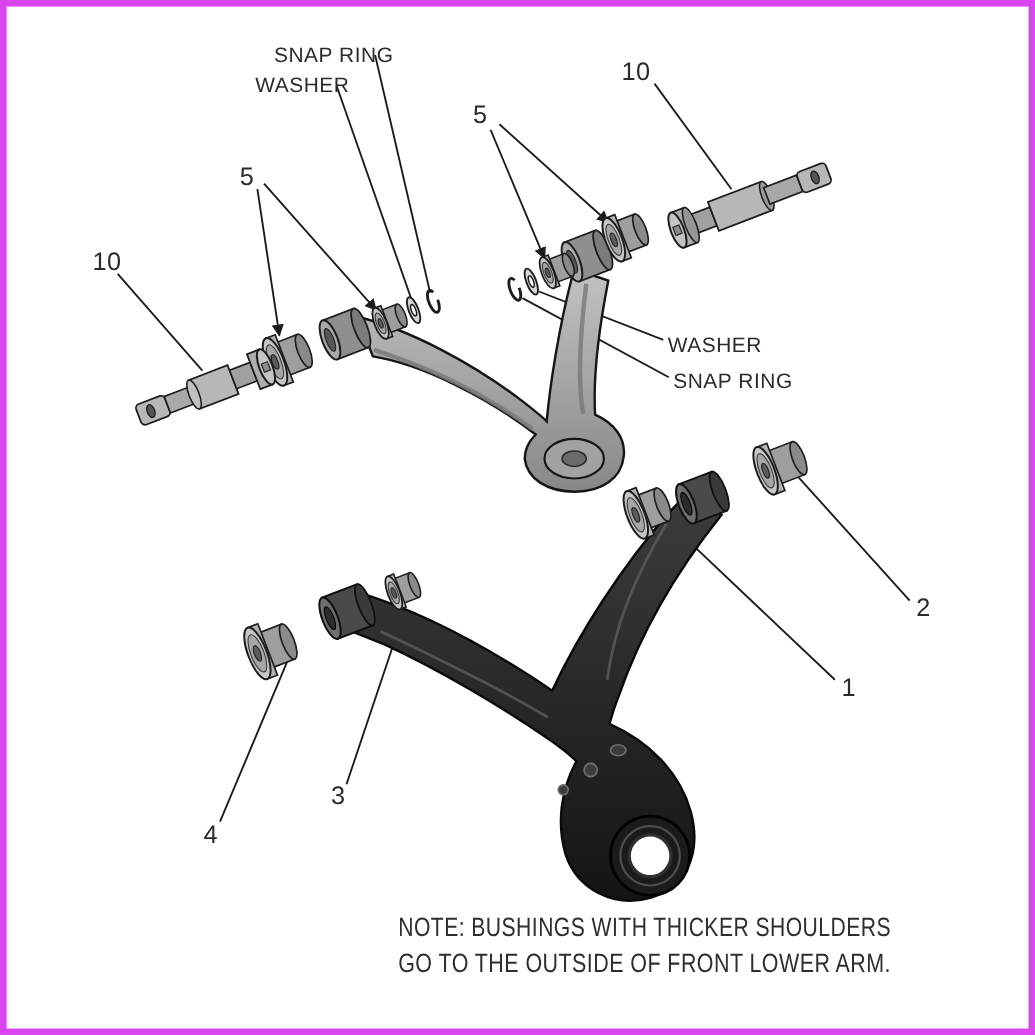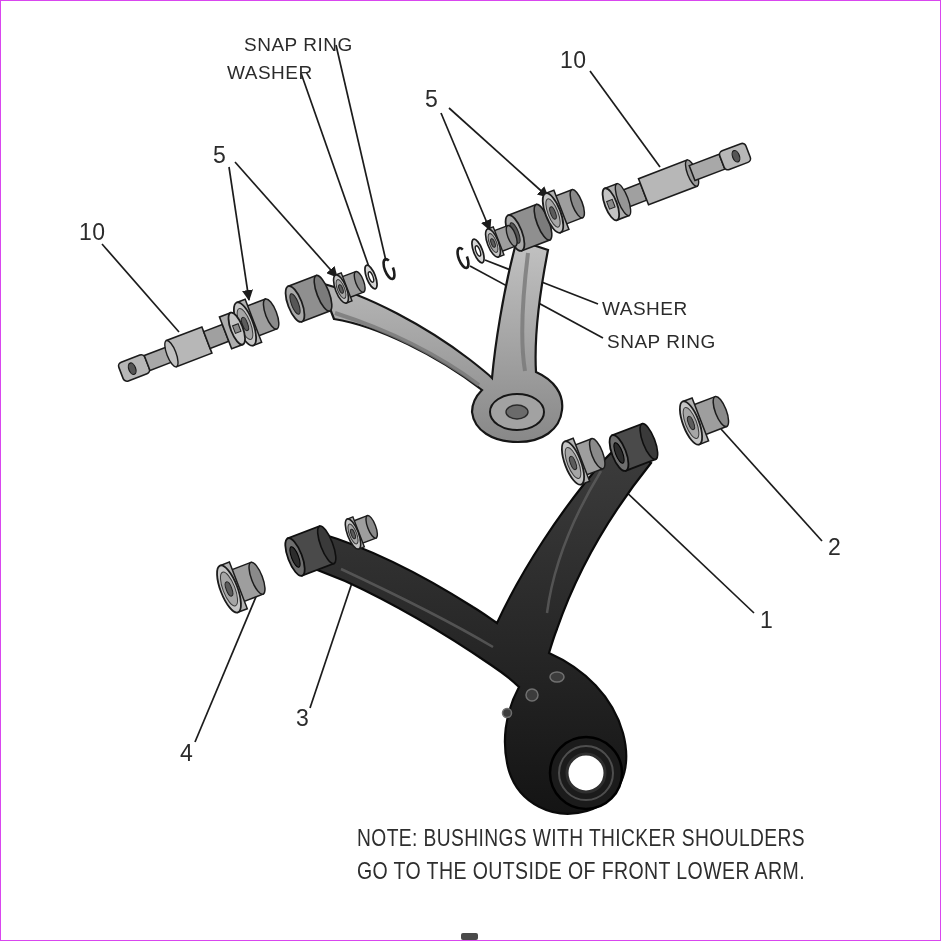--- a/index.html
+++ b/index.html
@@ -1,21 +1,21 @@
 <!DOCTYPE html>
 <html><head>
 <meta charset="utf-8">
 <style>
   html,body{margin:0;padding:0;background:#ffffff;}
   body{font-family:"Liberation Sans", sans-serif;}
   .page{
     position:relative;
     width:941px;height:941px;
     background:#ffffff;
-    border:1px solid #d946ef;
+    border:6px solid #d946ef;
     box-sizing:border-box;
     overflow:hidden;
   }
   svg{display:block;}
   text{
     font-family:"Liberation Sans", sans-serif;
     fill:#2b2b2b;
     letter-spacing:0.5px;
   }
   .callout-word{font-size:19px;}

